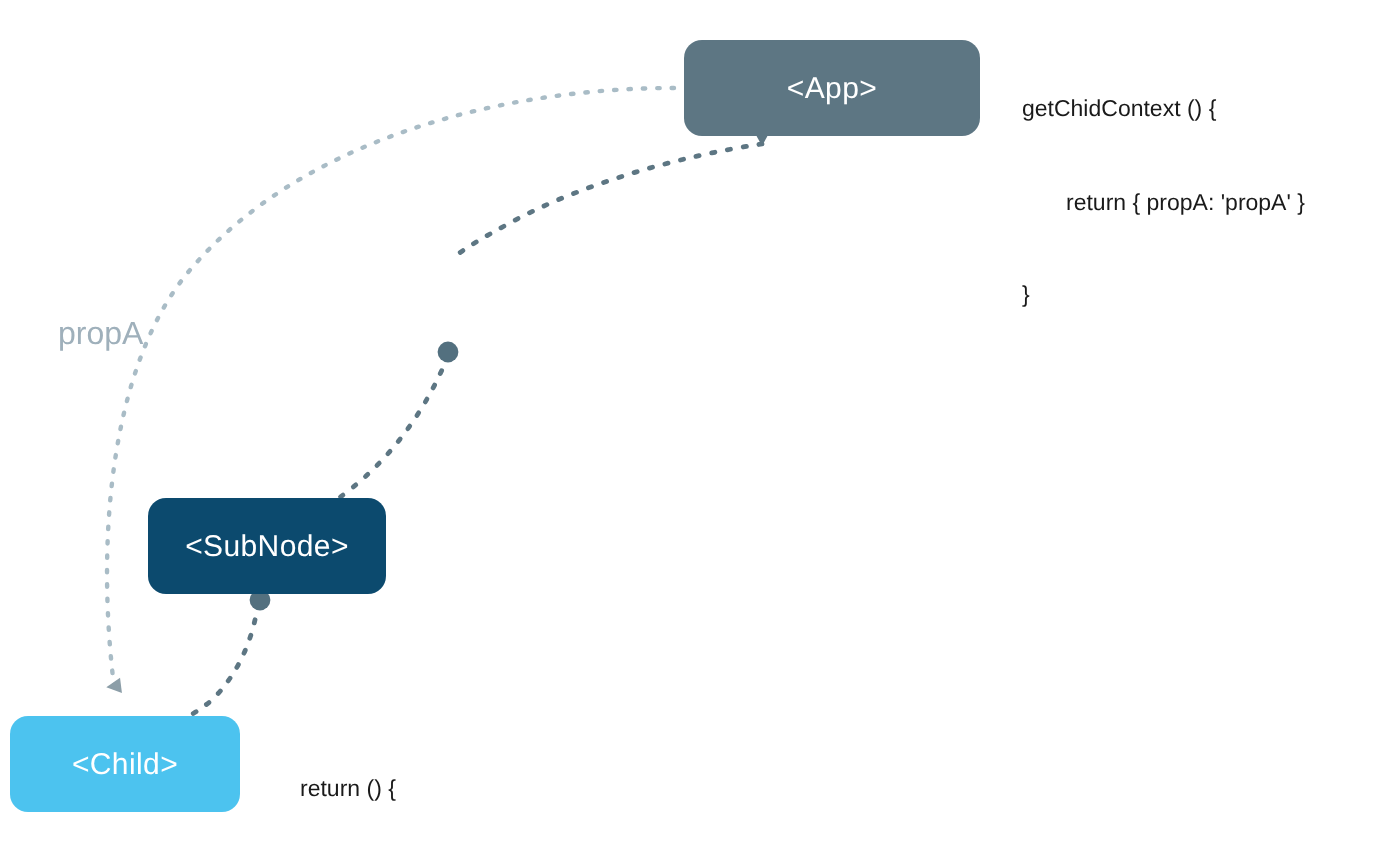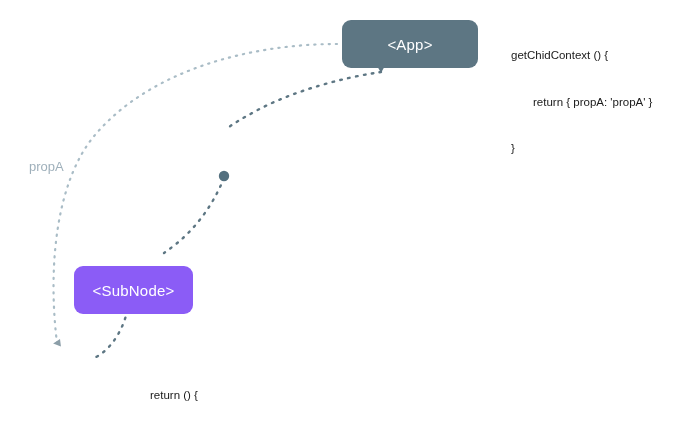--- a/index.html
+++ b/index.html
@@ -37,21 +37,21 @@
     justify-content: center;
     color: #ffffff;
     font-size: 15px;
     letter-spacing: 0.2px;
     box-sizing: border-box;
     user-select: none;
   }
   #box-app {
     left: 342px;
     top: 20px;
-    width: 136px;
+    width: 148px;
     height: 48px;
   }
   #box-node {
     left: 177px;
     top: 125px;
     width: 114px;
     height: 48px;
   }
   #box-subnode {
     left: 74px;
@@ -83,21 +83,21 @@
     top: 357px;
   }
   .code-line {
     display: block;
   }
   .code-indent {
     padding-left: 22px;
   }
   .edge-label {
     position: absolute;
-    font-size: 13px;
+    font-size: 16px;
     color: #9fb0bb;
     user-select: none;
   }
   #label-propa {
     left: 29px;
     top: 159px;
   }
 </style>
 </head>
 <body>
@@ -124,24 +124,27 @@
     <circle id="dot-node" cx="224" cy="176" r="5.2" fill="#53707f"></circle>
 
     <circle id="dot-subnode" cx="130" cy="300" r="5.2" fill="#53707f"></circle>
   </svg>
 
   <div class="node-box" id="box-app" style="background:#5d7683;">
     <span>&lt;App&gt;</span>
   </div>
 
 
-  <div class="node-box" id="box-subnode" style="background:#8b5cf6;margin-top:17px;">
+  <div class="node-box" id="box-subnode" style="background:#0c4a6e;">
     <span>&lt;SubNode&gt;</span>
   </div>
 
+  <div class="node-box" id="box-child" style="background:#4cc3ef;">
+    <span>&lt;Child&gt;</span>
+  </div>
 
   <div class="edge-label" id="label-propa">propA</div>
 
   <div class="code-block" id="code-context">
     <span class="code-line">getChidContext () {</span>
     <span class="code-line code-indent">return { propA: 'propA' }</span>
     <span class="code-line">}</span>
   </div>
 
   <div class="code-block" id="code-render">

